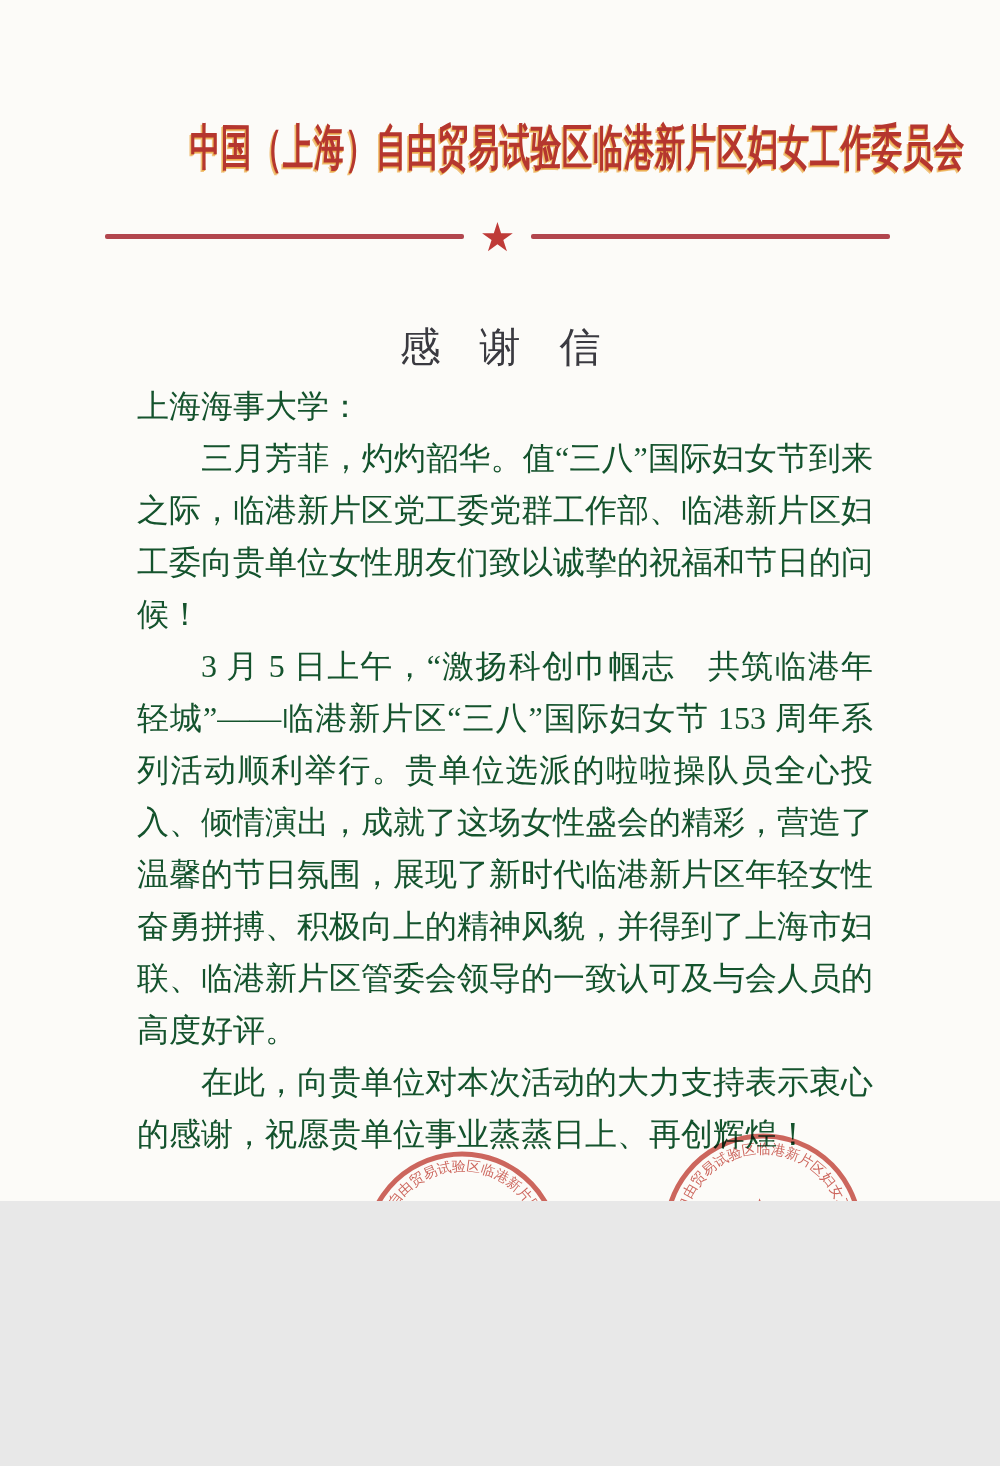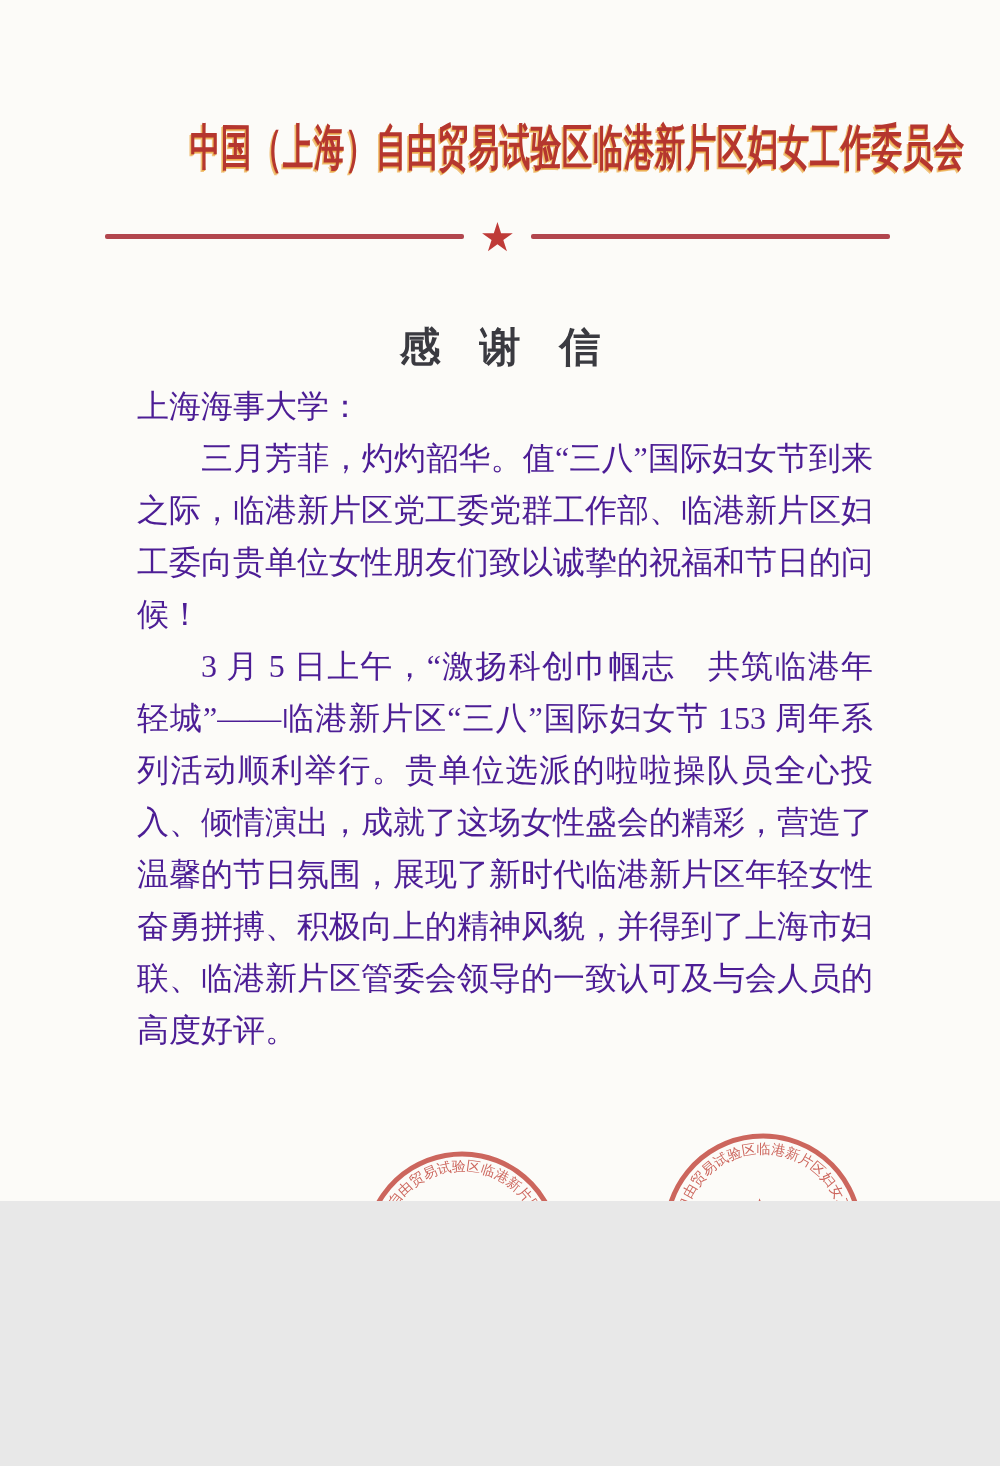--- a/index.html
+++ b/index.html
@@ -50,34 +50,34 @@
     color:#bf3b38;
     margin:0 16px;
     font-family:"DejaVu Sans",sans-serif;
   }
   
   .letter-title {
     margin:64px 0 0 0;
     text-align:center;
     font-size:41px;
     line-height:1.2;
-    font-weight:bold;
+    font-weight:normal;
     color:#3a3a40;
     letter-spacing:.95em;
     text-indent:.95em; 
   }
   .letter-body {
     width:736px;
     margin:8px 0 0 137px;
     height:780px;
     overflow:hidden;
     font-size:32px;
     line-height:52px;
     text-align:justify;
-    color:#4c1d95;
+    color:#14532d;
   }
   .letter-body p { margin:0; text-indent:2em; }
   .letter-body .salutation { text-indent:0; }
   
   .signature {
     width:736px;
     margin:32px 0 0 137px;
     text-align:right;
     font-size:26px;
     line-height:52px;
@@ -121,20 +121,21 @@
     </div>
   </header>
 
   <main>
     <h2 class="letter-title">感谢信</h2>
 
     <div class="letter-body">
       <p class="salutation">上海海事大学：</p>
       <p>三月芳菲，灼灼韶华。值“三八”国际妇女节到来之际，临港新片区党工委党群工作部、临港新片区妇工委向贵单位女性朋友们致以诚挚的祝福和节日的问候！</p>
       <p>3 月 5 日上午，“激扬科创巾帼志　共筑临港年轻城”——临港新片区“三八”国际妇女节 153 周年系列活动顺利举行。贵单位选派的啦啦操队员全心投入、倾情演出，成就了这场女性盛会的精彩，营造了温馨的节日氛围，展现了新时代临港新片区年轻女性奋勇拼搏、积极向上的精神风貌，并得到了上海市妇联、临港新片区管委会领导的一致认可及与会人员的高度好评。</p>
+      <p>在此，向贵单位对本次活动的大力支持表示衷心的感谢，祝愿贵单位事业蒸蒸日上、再创辉煌！</p>
     </div>
 
     <div class="signature">
       <p>中共中国（上海）自由贸易试验区临港新片区工作委员会党群工作部</p>
       <p>中国（上海）自由贸易试验区临港新片区妇女工作委员会</p>
       <p class="date">2024 年 3 月</p>
     </div>
   </main>
 
   <svg class="seal seal-left" width="208" height="208" viewBox="-104 -104 208 208">

